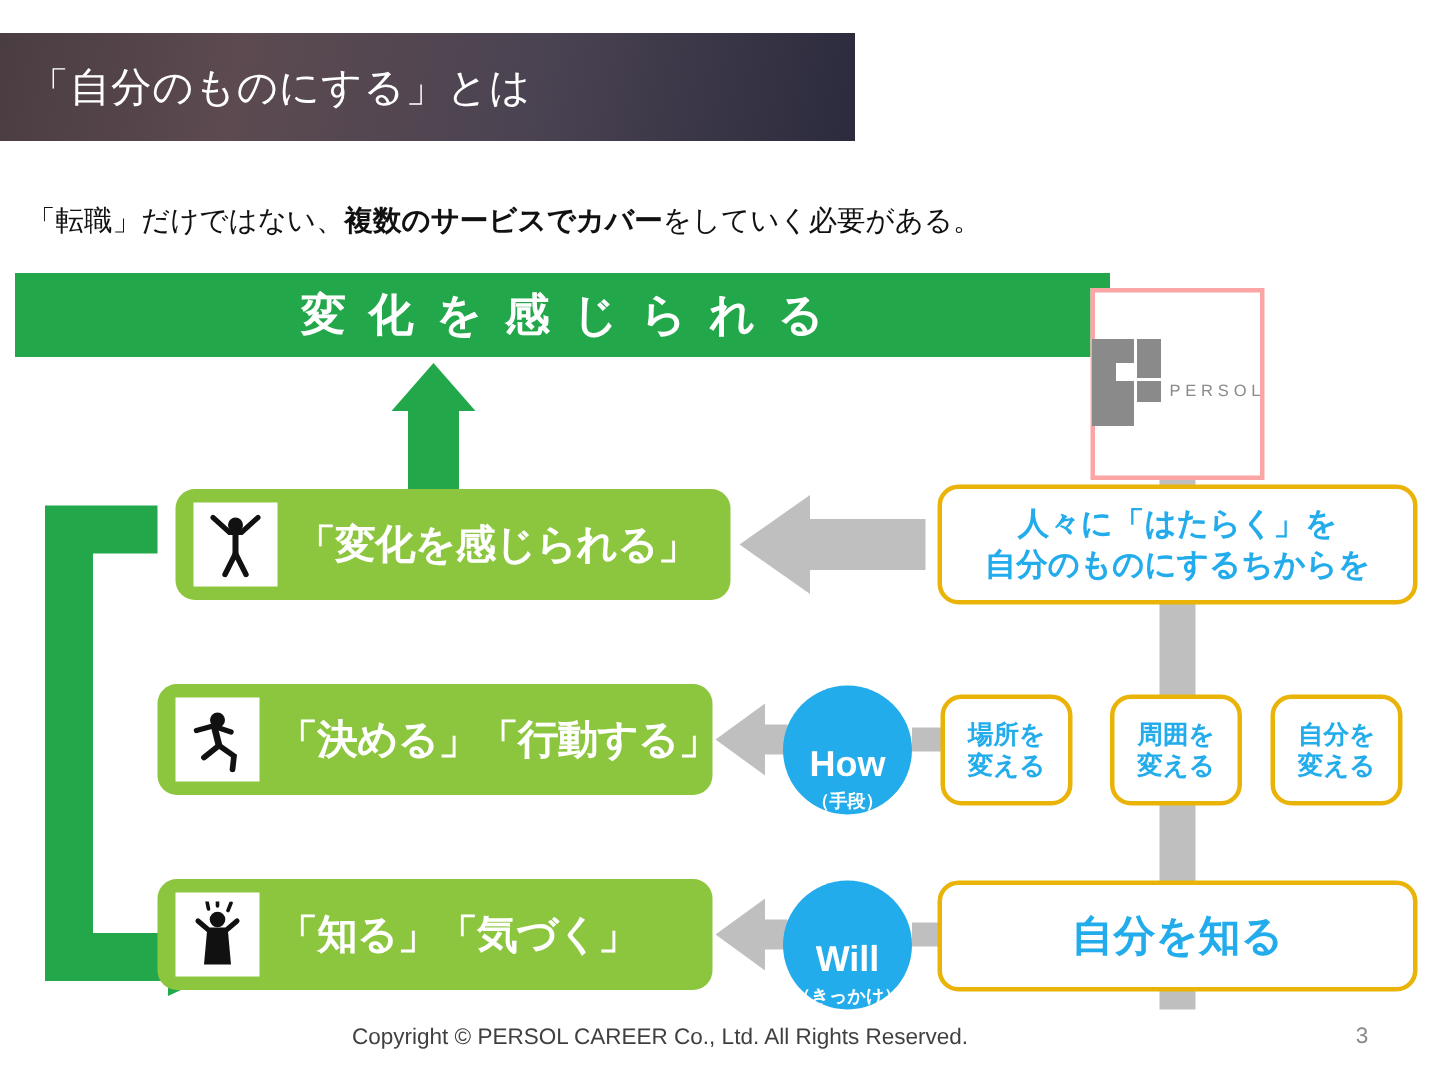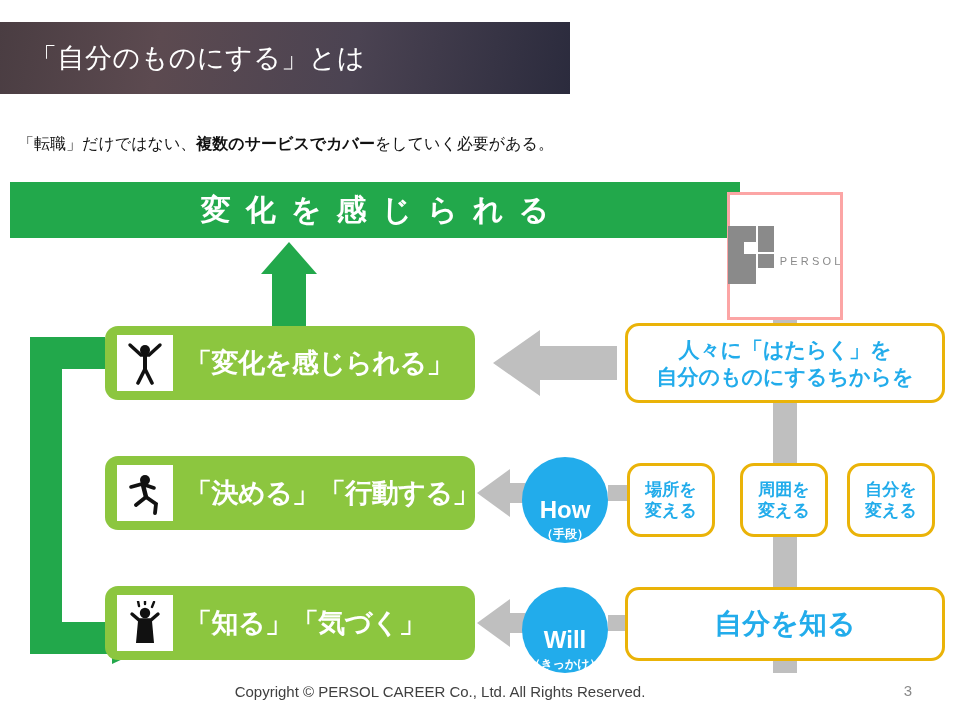--- a/index.html
+++ b/index.html
@@ -10,27 +10,27 @@
   }
 
   
   #title-bar{
     position:absolute;left:0;top:22px;width:570px;height:72px;
     background:linear-gradient(100deg,#4a3d42 0%,#5c4a50 28%,#4b4352 62%,#2b2b3d 100%);
     display:flex;align-items:center;
   }
   #title-bar .title-text{
     color:#ffffff;font-size:27px;letter-spacing:.5px;
-    padding-left:30px;white-space:nowrap;
+    padding-left:19px;white-space:nowrap;
   }
 
   
   #lead{
     position:absolute;left:18px;top:134px;width:900px;
-    font-size:16px;color:#111;white-space:nowrap;
+    font-size:19px;color:#111;white-space:nowrap;
   }
   #lead .bold{font-weight:bold;}
 
   
   #diagram{position:absolute;left:0;top:178px;width:960px;height:500px;}
 
   
   #goal-banner{
     position:absolute;left:10px;top:4px;width:730px;height:56px;
     background:#22A84B;display:flex;align-items:center;justify-content:center;
@@ -62,21 +62,21 @@
     display:flex;align-items:center;
   }
   .green-box .gicon{
     width:56px;height:56px;background:#ffffff;margin-left:12px;
     display:flex;align-items:center;justify-content:center;flex:0 0 auto;
   }
   .green-box .glabel{
     color:#ffffff;font-size:27px;font-weight:bold;margin-left:12px;
     white-space:nowrap;letter-spacing:-.5px;
   }
-  #green-box-1{top:148px;}
+  #green-box-1{top:148px;margin-left:12px;}
   #green-box-2{top:278px;}
   #green-box-3{top:408px;}
 
   
   .blue-circle{
     position:absolute;width:86px;height:86px;border-radius:50%;
     background:#22ACEB;display:flex;flex-direction:column;
     align-items:center;justify-content:flex-end;
   }
   .blue-circle .bc-main{color:#fff;font-size:24px;font-weight:bold;line-height:1;}

